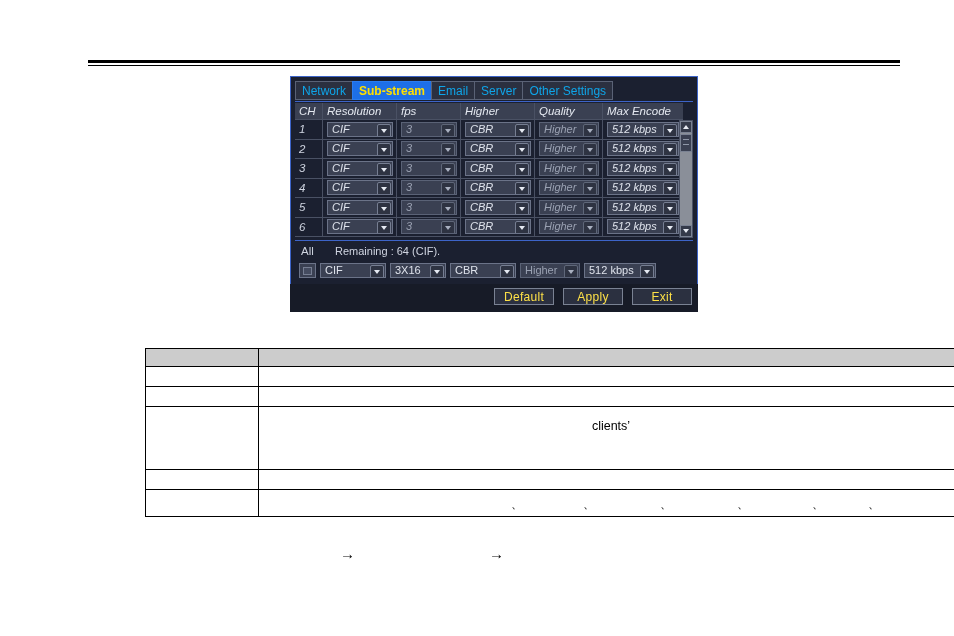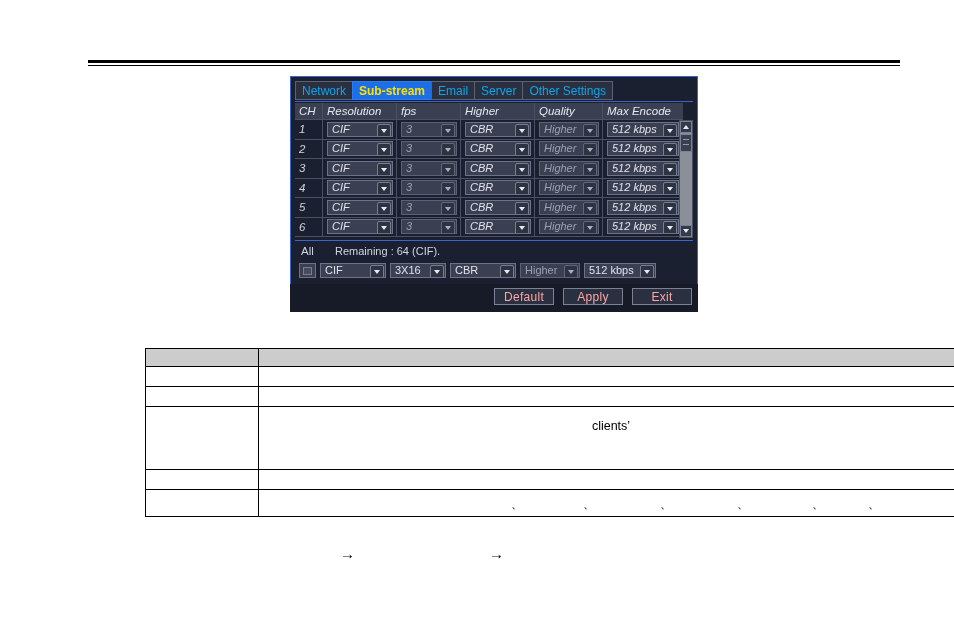--- a/index.html
+++ b/index.html
@@ -106,21 +106,21 @@
     width:17px;height:15px;background:#3a4052;border:1px solid #6b7388;box-sizing:border-box;
     display:flex;align-items:center;justify-content:center;
   }
   .chk i{width:9px;height:8px;background:#454c60;border:1px solid #767e92;box-sizing:border-box;}
   .sep-blue{position:absolute;left:0;top:44px;width:398px;height:1px;background:#3d64c8;}
 
   
   .btns{position:absolute;right:6px;top:4px;display:flex;gap:9px;}
   .btn{
     width:60px;height:17px;background:#2b3040;border:1px solid #7a8293;
-    box-sizing:border-box;color:#fca5a5;font-size:12px;
+    box-sizing:border-box;color:#fde047;font-size:12px;
     display:flex;align-items:center;justify-content:center;letter-spacing:.3px;
   }
 
   
   .doc-table{
     position:absolute;left:145px;top:348px;width:819px;
     border-collapse:collapse;
   }
   .doc-table td{
     border:1px solid #000;height:19px;font-size:12.5px;color:#000;

